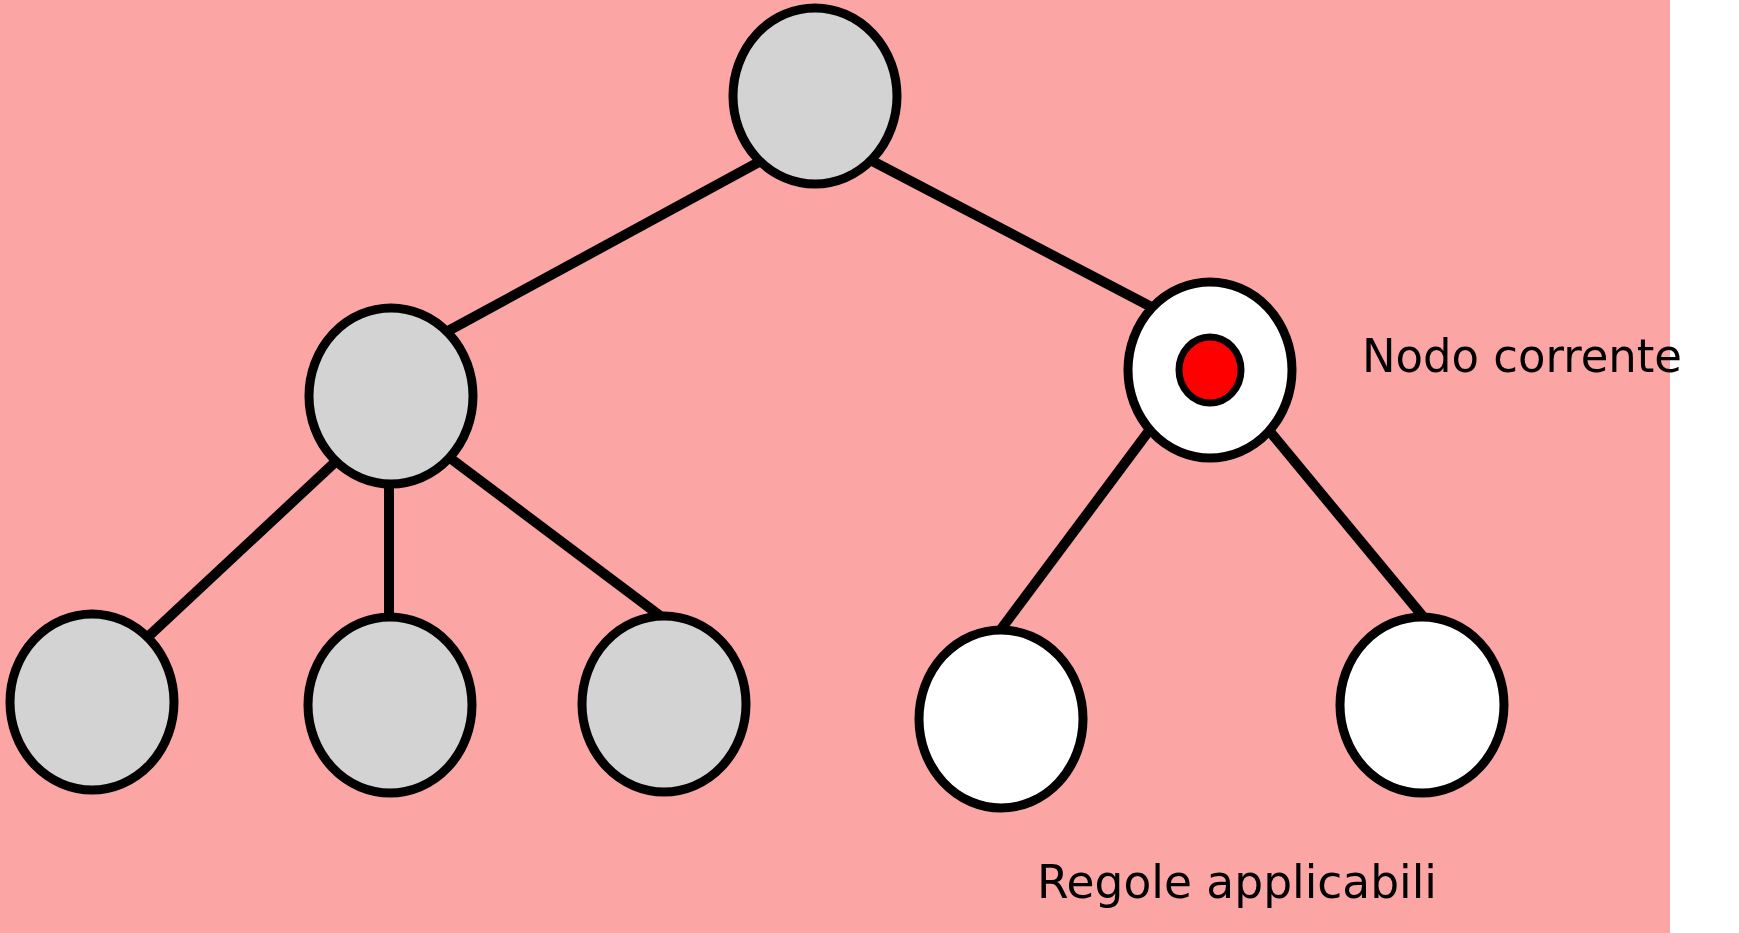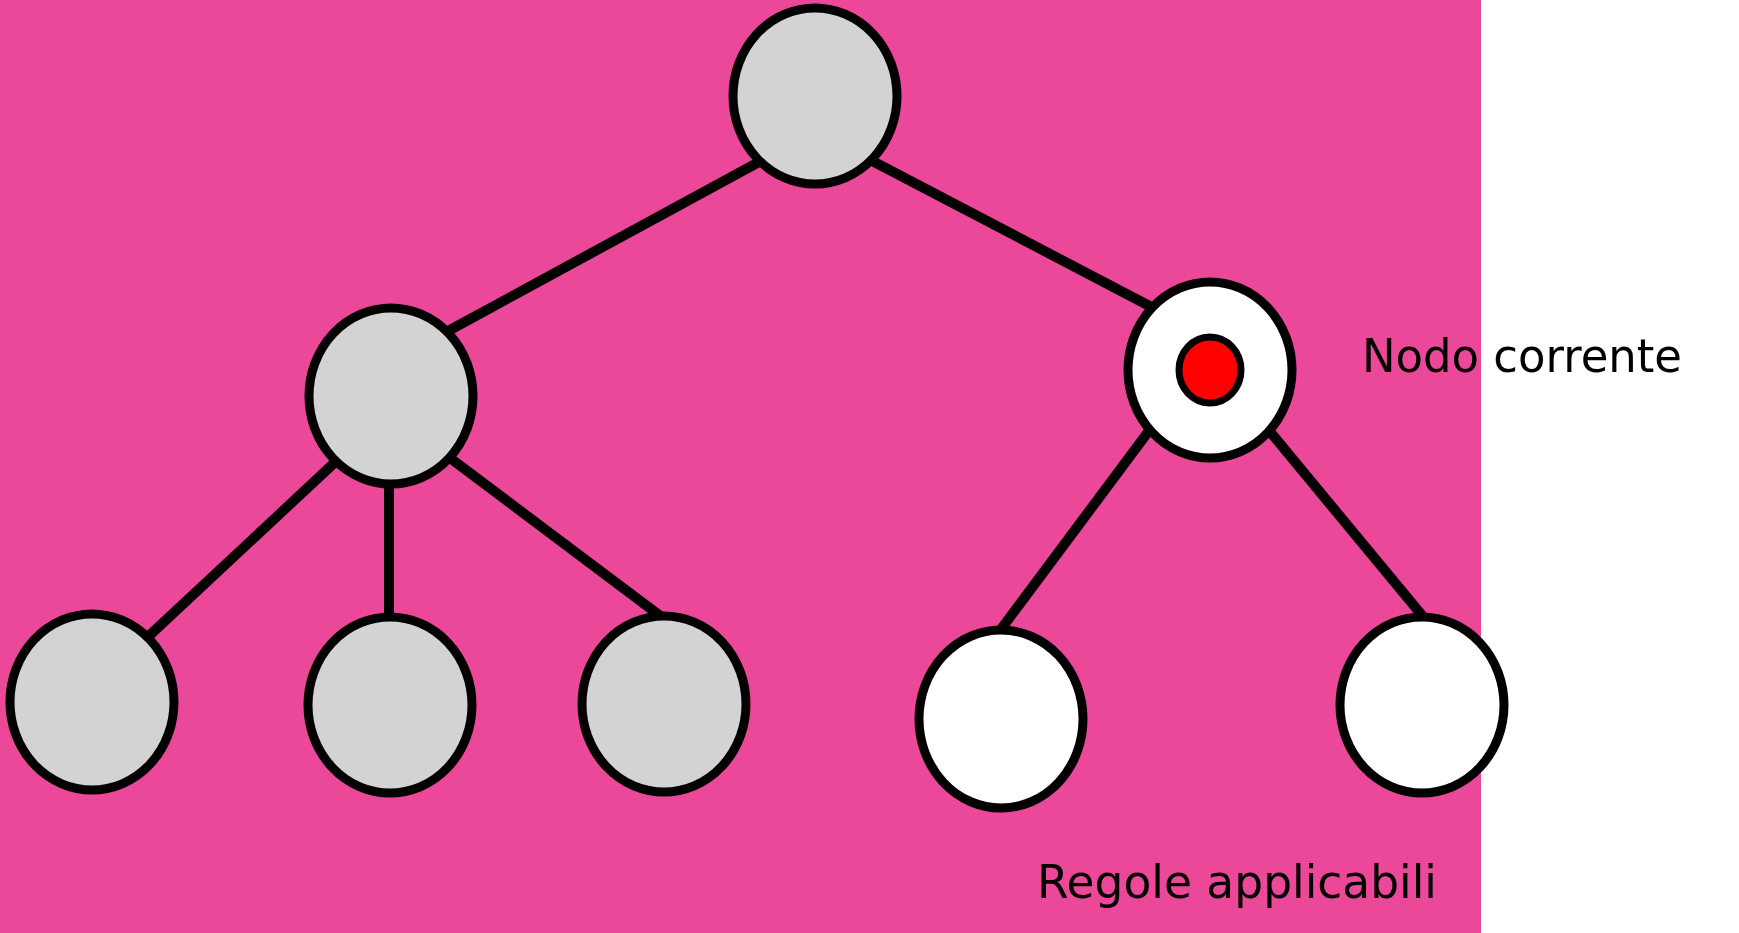--- a/index.html
+++ b/index.html
@@ -5,23 +5,23 @@
   html, body {
     margin: 0;
     padding: 0;
     background: #ffffff;
     width: 1739px;
     height: 933px;
     overflow: hidden;
   }
   .stage {
     position: relative;
-    width: 1481px;
+    width: 1670px;
     height: 933px;
-    background: #ec4899;
+    background: #fca5a5;
   }
   svg { display: block; }
   .tree-edge {
     fill: none;
     stroke-linecap: butt;
   }
   .tree-node {  }
   .diagram-label {
     font-family: "DejaVu Sans", "Liberation Sans", sans-serif;
     font-size: 46px;

